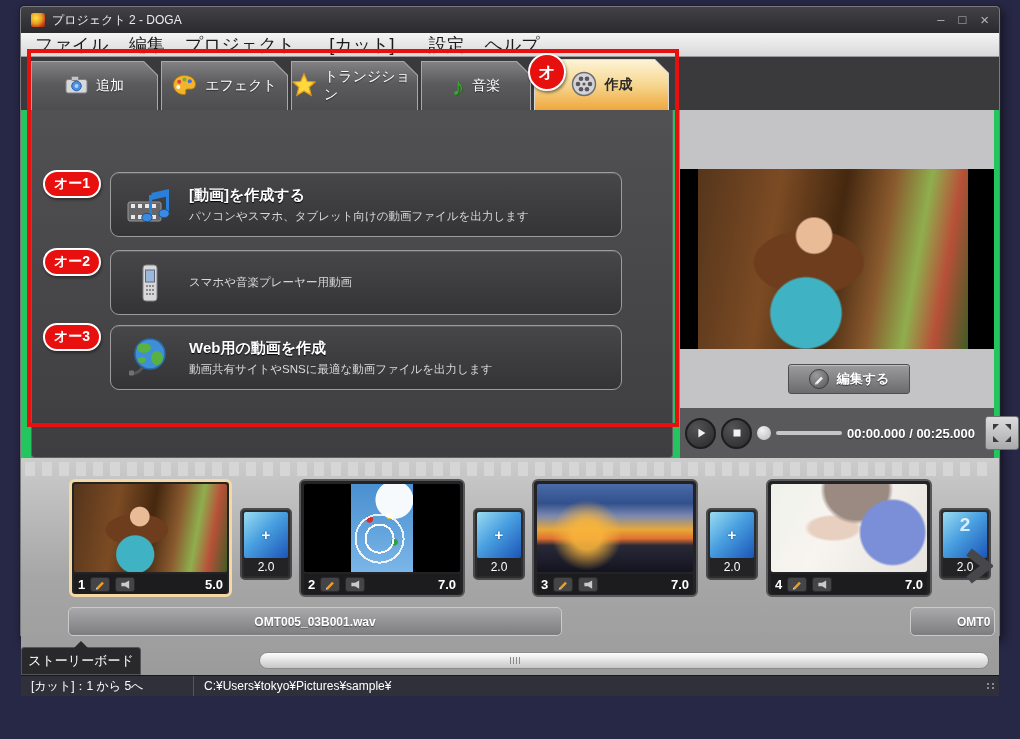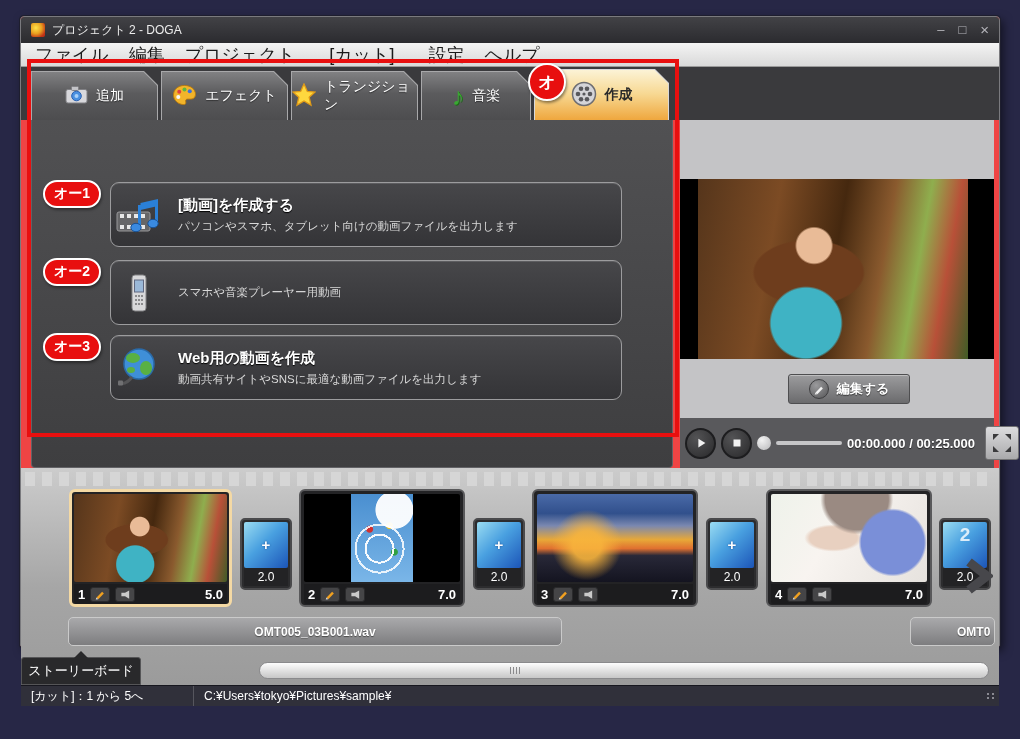--- a/index.html
+++ b/index.html
@@ -1,20 +1,20 @@
 <!DOCTYPE html>
 <html><head>
 <meta charset="utf-8">
 <style>
   * { margin:0; padding:0; box-sizing:border-box; }
   html,body { width:1020px; height:739px; }
   body { background:#272746; font-family:"Liberation Sans","DejaVu Sans",sans-serif; overflow:hidden; position:relative; }
 
-  .window { position:absolute; left:20px; top:16px; width:980px; height:631px;
-    background:#ef4444; border:1px solid #7a7a7e; border-radius:4px 4px 2px 2px;
+  .window { position:absolute; left:20px; top:6px; width:980px; height:631px;
+    background:#22c55e; border:1px solid #7a7a7e; border-radius:4px 4px 2px 2px;
     box-shadow:0 0 0 1px #1e1e2e, 3px 4px 10px rgba(0,0,0,.55); }
 
   
   .titlebar { position:absolute; left:0; top:0; width:100%; height:26px;
     background:linear-gradient(180deg,#424246,#2b2b2f); border-radius:3px 3px 0 0;
     display:flex; align-items:center; padding:0 10px; color:#ececec; font-size:12px; }
   .app-icon { width:14px; height:14px; border-radius:2px; margin-right:7px;
     background:radial-gradient(circle at 35% 35%, #ffe24a, #e8a020 45%, #c03016 80%); }
   .win-controls { margin-left:auto; display:flex; gap:14px; color:#b4b4ba; font-size:13px; }
   .win-controls span { cursor:default; line-height:14px; }
@@ -52,21 +52,21 @@
   .btn-imgthumb { left:761px; width:38px; }
   .img-chip { width:24px; height:19px; border:2px solid #f2f2f2; border-radius:1px;
     background:radial-gradient(circle at 50% 88%, #f8d040 0 26%, #d86a20 58%, #6a2c10 100%); }
   .btn-settings { left:823px; width:150px; font-size:12.5px; }
 
   
   .main-panel { position:absolute; left:10px; top:103px; width:642px; height:348px;
     background:linear-gradient(180deg,#515153,#3e3e40); border:1px solid #626266; border-top:none; border-radius:0 0 4px 4px; }
   .option { position:absolute; left:78px; width:512px; height:65px;
     background:linear-gradient(180deg,#47474a,#343437); border:1px solid #9c9c9e; border-radius:9px;
-    display:flex; align-items:center; padding-left:5px; gap:16px; box-shadow:inset 0 1px 0 rgba(255,255,255,.12); }
+    display:flex; align-items:center; padding-left:16px; gap:16px; box-shadow:inset 0 1px 0 rgba(255,255,255,.12); }
   .opt-1 { top:62px; } .opt-2 { top:140px; } .opt-3 { top:215px; }
   .opt-icon { width:46px; display:flex; justify-content:center; }
   .opt-title { color:#fff; font-size:15px; font-weight:bold; margin-bottom:4px; text-shadow:0 1px 1px #000; }
   .opt-desc { color:#d9d9d9; font-size:11.5px; }
 
   
   .red-rect { position:absolute; left:6px; top:42px; width:652px; height:378px;
     border:4px solid #e80f0f; z-index:50; pointer-events:none; }
   .red-circle { position:absolute; left:507px; top:46px; width:38px; height:38px; border-radius:50%;
     background:#e80f0f; border:2px solid #fff; box-shadow:1px 2px 3px rgba(0,0,0,.45);

